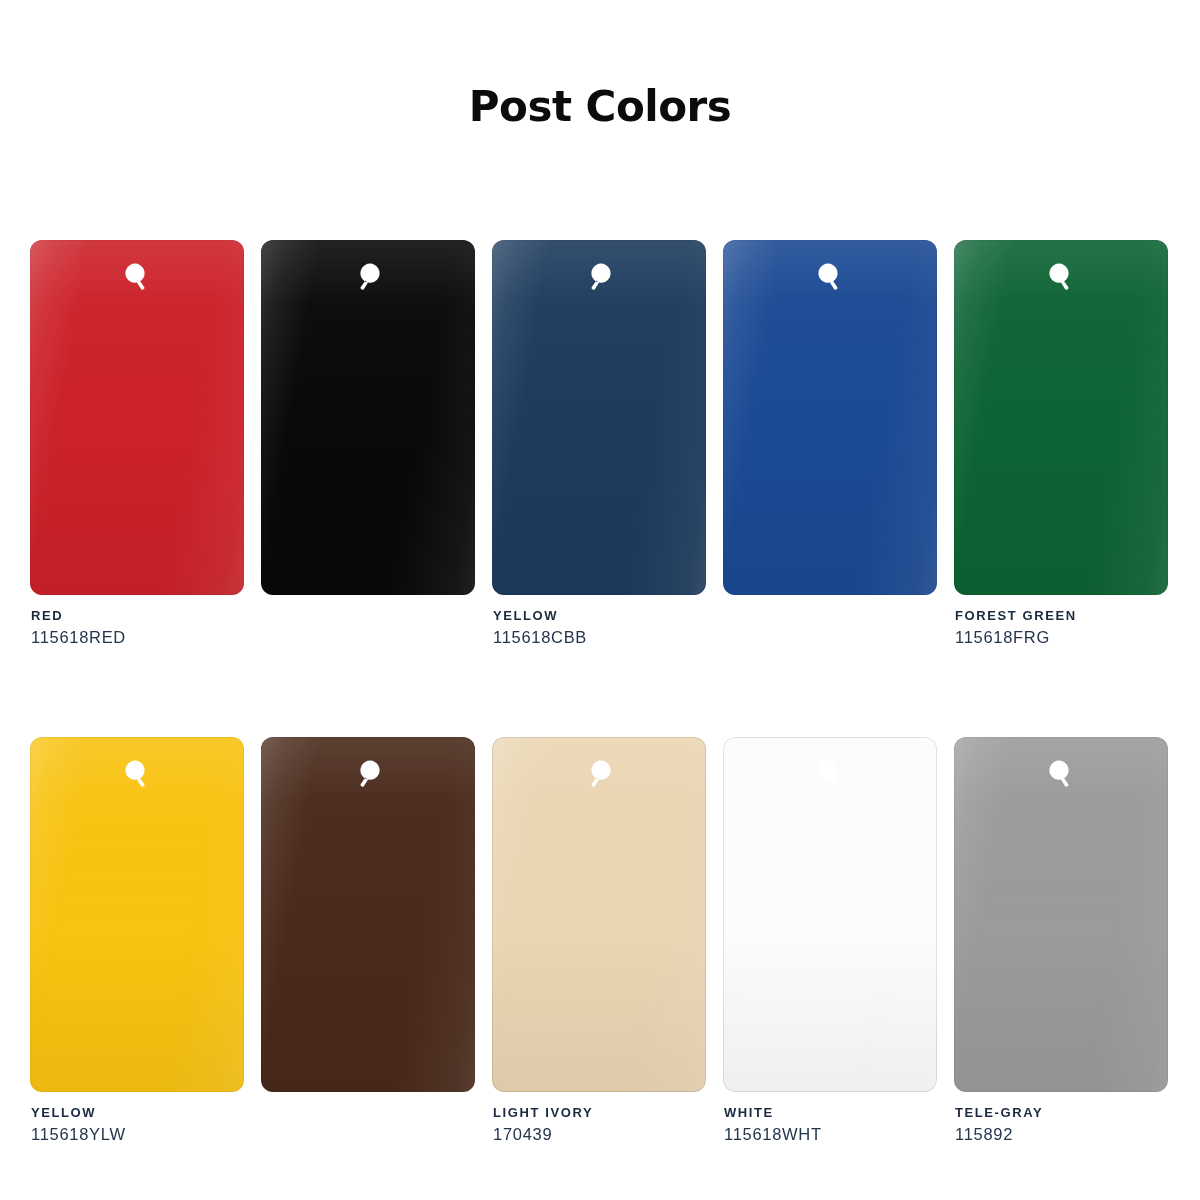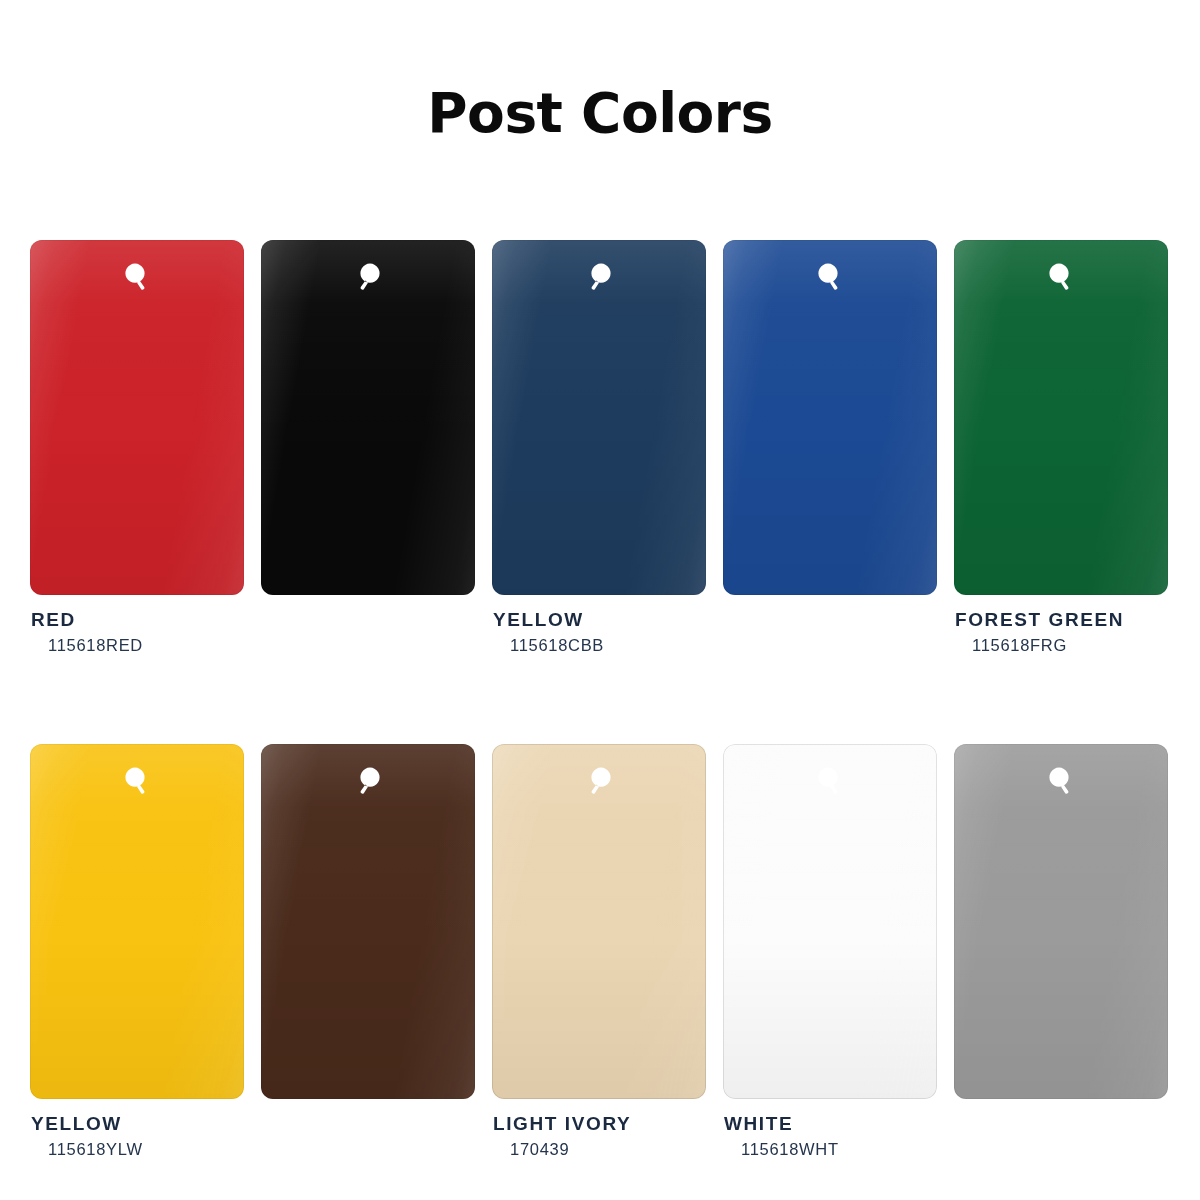--- a/index.html
+++ b/index.html
@@ -24,21 +24,21 @@
   }
 
   
   .title {
     position: absolute;
     top: 86px;
     left: 0;
     width: 1200px;
     text-align: center;
     font-family: "DejaVu Sans", "Liberation Sans", sans-serif;
-    font-size: 55px;
+    font-size: 42px;
     font-weight: 700;
     letter-spacing: -0.5px;
     color: #0b0b0b;
     line-height: 1;
   }
 
   
   .grid {
     position: absolute;
     top: 240px;
@@ -110,37 +110,36 @@
   }
   .keyhole svg { display: block; width: 34px; height: 34px; }
 
   
   .caption {
     margin-top: 13px;
     padding-left: 1px;
   }
   .color-name {
     font-family: "Liberation Sans", sans-serif;
-    font-size: 19px;
+    font-size: 13px;
     font-weight: 700;
     letter-spacing: 1.6px;
     color: #1b2a41;
     line-height: 1.25;
     white-space: nowrap;
   }
   .color-code {
     font-family: "Liberation Sans", sans-serif;
     font-size: 16.5px;
     font-weight: 400;
     letter-spacing: 0.7px;
     color: #24354d;
     line-height: 1.35;
     margin-top: 2px;
     white-space: nowrap;
-    margin-left: 17px;
   }
 </style>
 </head>
 <body style="background: rgb(255, 255, 255);">
 
 <div class="page">
 
   <div class="title">Post Colors</div>
 
   <div class="grid">
@@ -270,16 +269,20 @@
       <div class="swatch-cell row-2">
         <div class="chip" style="background-color: rgb(155, 155, 155);">
           <div class="sheen"></div>
           <div class="edge"></div>
           <div class="keyhole">
             <svg viewBox="0 0 34 34">
               <path d="M15.0,3.6 a9.6,9.6 0 1 1 -0.01,0 Z M19.6,20.4 L24.2,27.0 a1.9,1.9 0 0 1 -3.0,2.2 L17.2,23.0 Z" fill="#ffffff"></path>
             </svg>
           </div>
         </div>
+        <div class="caption">
+          <div class="color-name">TELE-GRAY</div>
+          <div class="color-code">115892</div>
+        </div>
       </div>
     </div>
 
 </div>
 
 </body></html>

